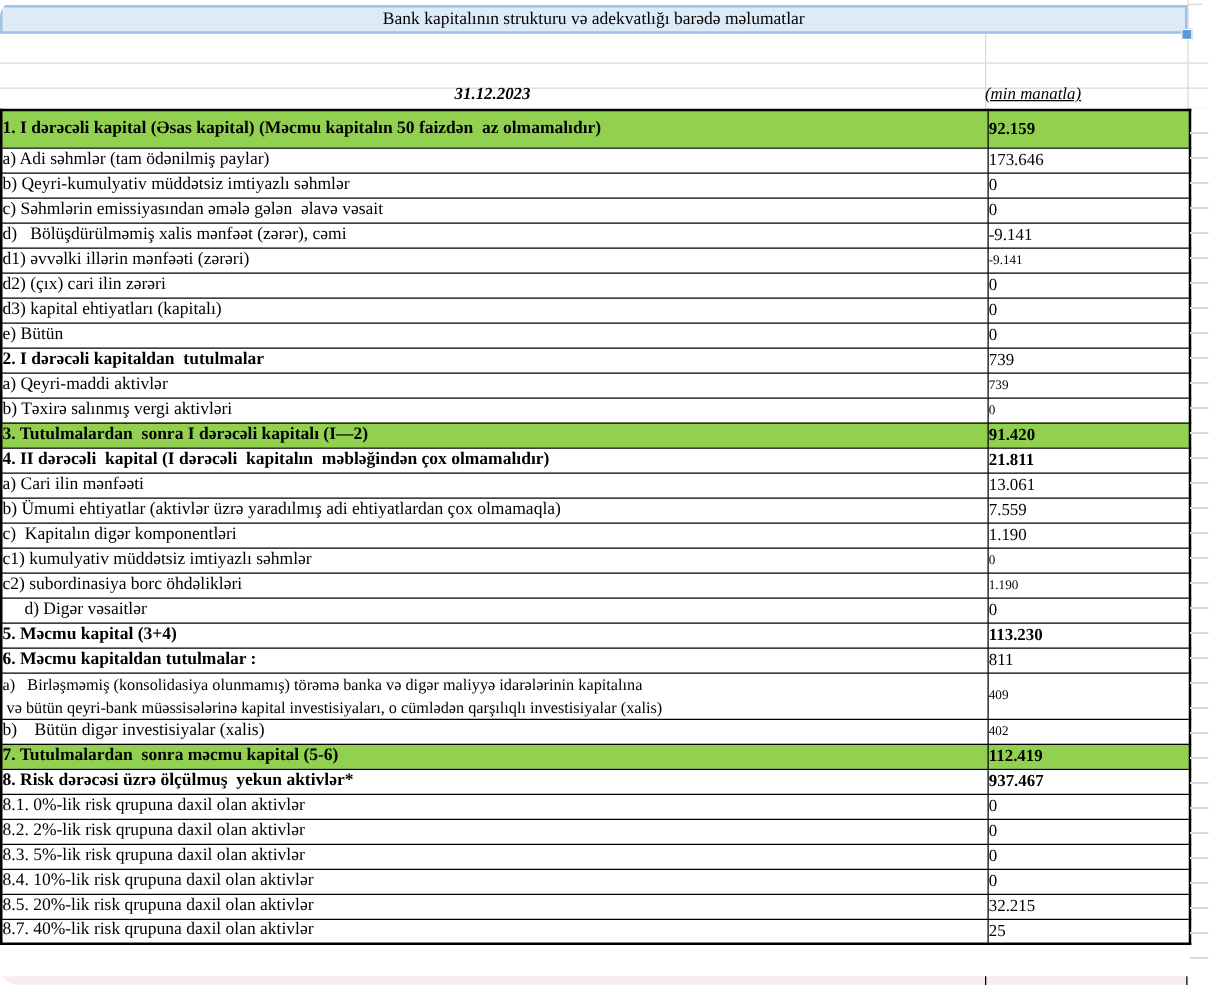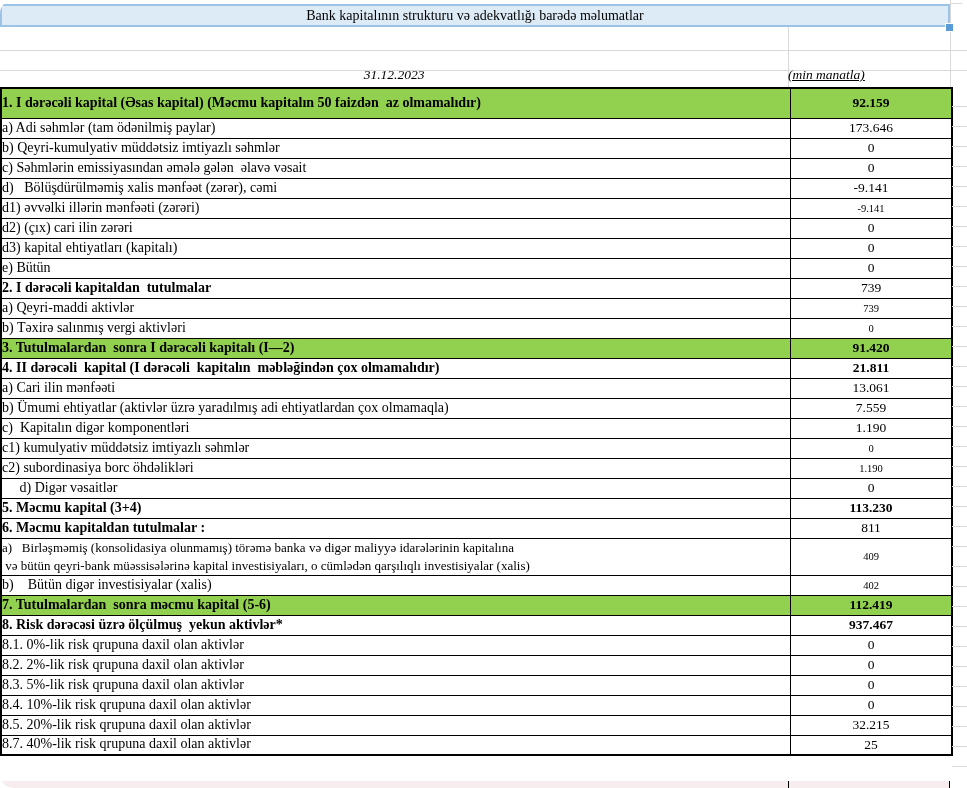--- a/index.html
+++ b/index.html
@@ -13,31 +13,31 @@
   .title-cell{position:absolute;left:0;top:4px;width:946px;height:19px;
       background:var(--hdr,#DDEBF7);border:2px solid var(--sel,#9CC2E5);
       display:flex;align-items:center;justify-content:center;
       font-size:14px;color:#000;}
   .sel-handle{position:absolute;left:945px;top:23px;width:7px;height:7px;
       background:#5B9BD5;border:1px solid #ffffff;}
 
   
   .date-row{position:absolute;left:0;top:67px;width:950px;height:20px;font-size:13.5px;}
   .date-label{position:absolute;left:0;top:0;width:788px;text-align:center;
-      font-weight:normal;font-style:italic;}
+      font-weight:bold;font-style:italic;}
   .unit-label{position:absolute;left:788px;top:0;width:158px;text-align:left;
       font-style:italic;text-decoration:underline;}
 
   
   table.cap{position:absolute;left:0;top:87px;width:950px;
       border-collapse:collapse;table-layout:fixed;border:2px solid #000;}
   table.cap td{border:1px solid #000;padding:0;vertical-align:middle;color:#000;}
   td.lab{width:788px;padding-left:3px;font-size:14px;line-height:1.2;
       white-space:pre-wrap;}
-  td.val{width:160px;text-align:center;font-size:13.5px;margin-left:40px;}
+  td.val{width:160px;text-align:left;font-size:13.5px;margin-left:40px;}
   tr.row{height:20px;}
   tr.tall{height:30px;}
   tr.dbl{height:37px;}
   tr.dbl td.lab{font-size:13px;line-height:1.35;margin-left:40px;}
   tr.green{background:var(--green,#92D050);padding-left:15px;}
   tr.green td.lab, tr.bold td.lab{font-weight:bold;}
   td.val.vbold{font-weight:bold;}
   td.val.vsmall{font-size:10.5px;}
 
   

